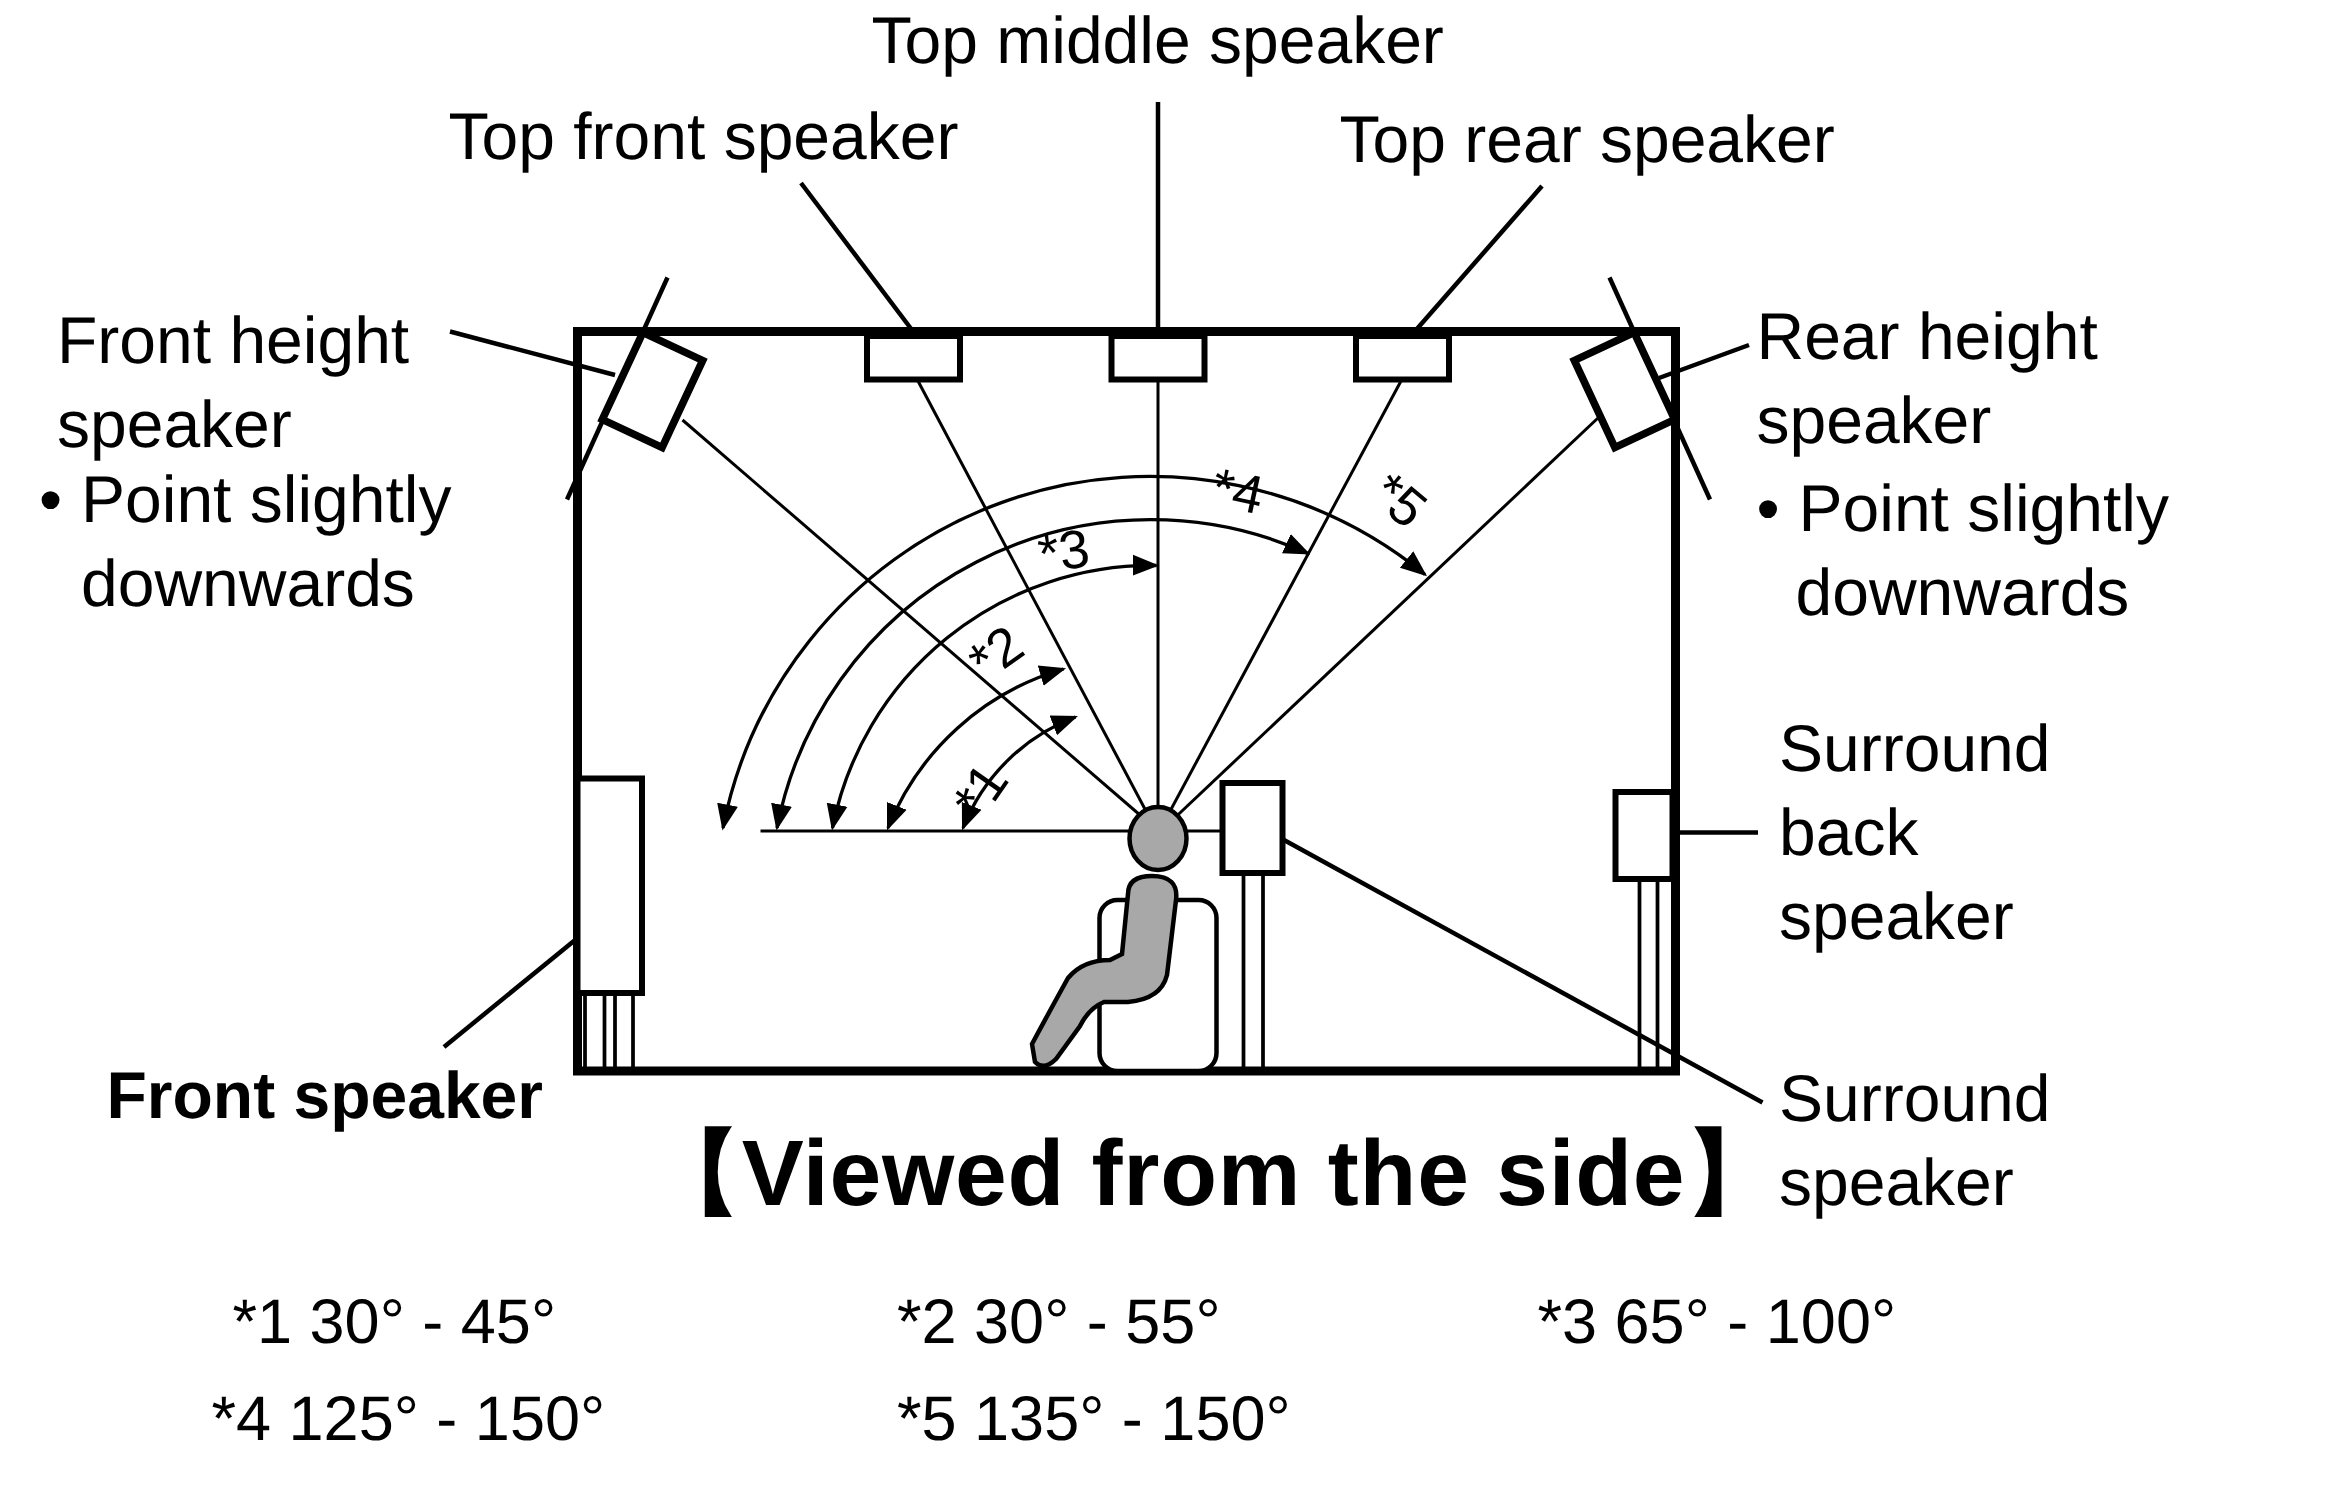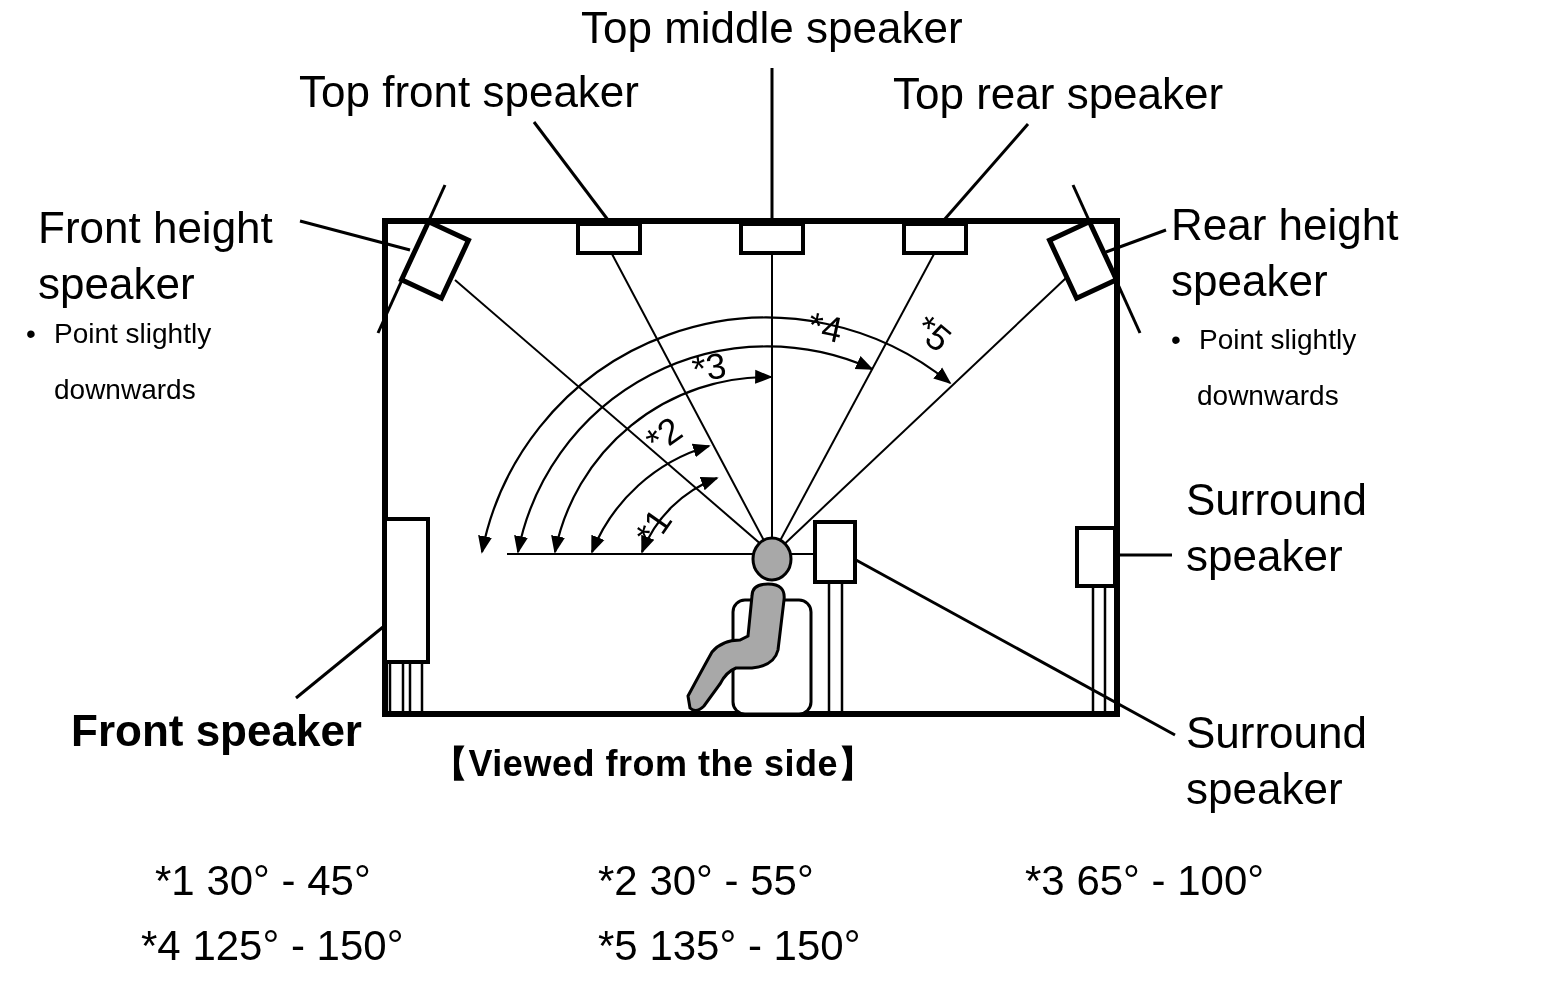--- a/index.html
+++ b/index.html
@@ -1,22 +1,22 @@
 <!DOCTYPE html>
 <html><head>
 <meta charset="utf-8">
 <style>
   html, body { margin:0; padding:0; background:#ffffff; }
   body { width:1560px; height:995px; position:relative; overflow:hidden;
          font-family: "Liberation Sans", "DejaVu Sans", sans-serif; color:#000; }
   svg#diagram { position:absolute; left:0; top:0; }
   .lbl { position:absolute; font-size:44px; line-height:56px; white-space:nowrap; color:#000; }
-  .note { position:absolute; font-size:28px; line-height:56px; white-space:nowrap; }
+  .note { position:absolute; font-size:44px; line-height:56px; white-space:nowrap; }
   .bullet { display:inline-block; width:28px; }
-  .caption { position:absolute; font-size:36px; font-weight:bold; white-space:nowrap; letter-spacing:0.5px; }
+  .caption { position:absolute; font-size:62px; font-weight:bold; white-space:nowrap; letter-spacing:0.5px; }
   .legend-item { position:absolute; font-size:42px; white-space:nowrap; }
 </style>
 </head>
 <body>
 
 <svg id="diagram" width="1560" height="995" viewBox="0 0 1560 995">
   <defs>
     <marker id="arr" viewBox="0 0 10 10" refX="9" refY="5" markerWidth="8" markerHeight="8" orient="auto-start-reverse">
       <path d="M0,1 L10,5 L0,9 z" fill="#000"></path>
     </marker>
@@ -122,20 +122,21 @@
   <div>Rear height</div>
   <div>speaker</div>
 </div>
 <div class="note" style="left:1171px; top:312px;">
   <div><span class="bullet">•</span><span>Point slightly</span></div>
   <div style="padding-left:26px;">downwards</div>
 </div>
 
 <div class="lbl" style="left:1186px; top:472px;">
   <div>Surround</div>
+  <div>back</div>
   <div>speaker</div>
 </div>
 
 <div class="lbl" style="left:1186px; top:705px;">
   <div>Surround</div>
   <div>speaker</div>
 </div>
 
 <div class="lbl" style="left:71px; top:703px;font-weight:bold;">Front speaker</div>
 

